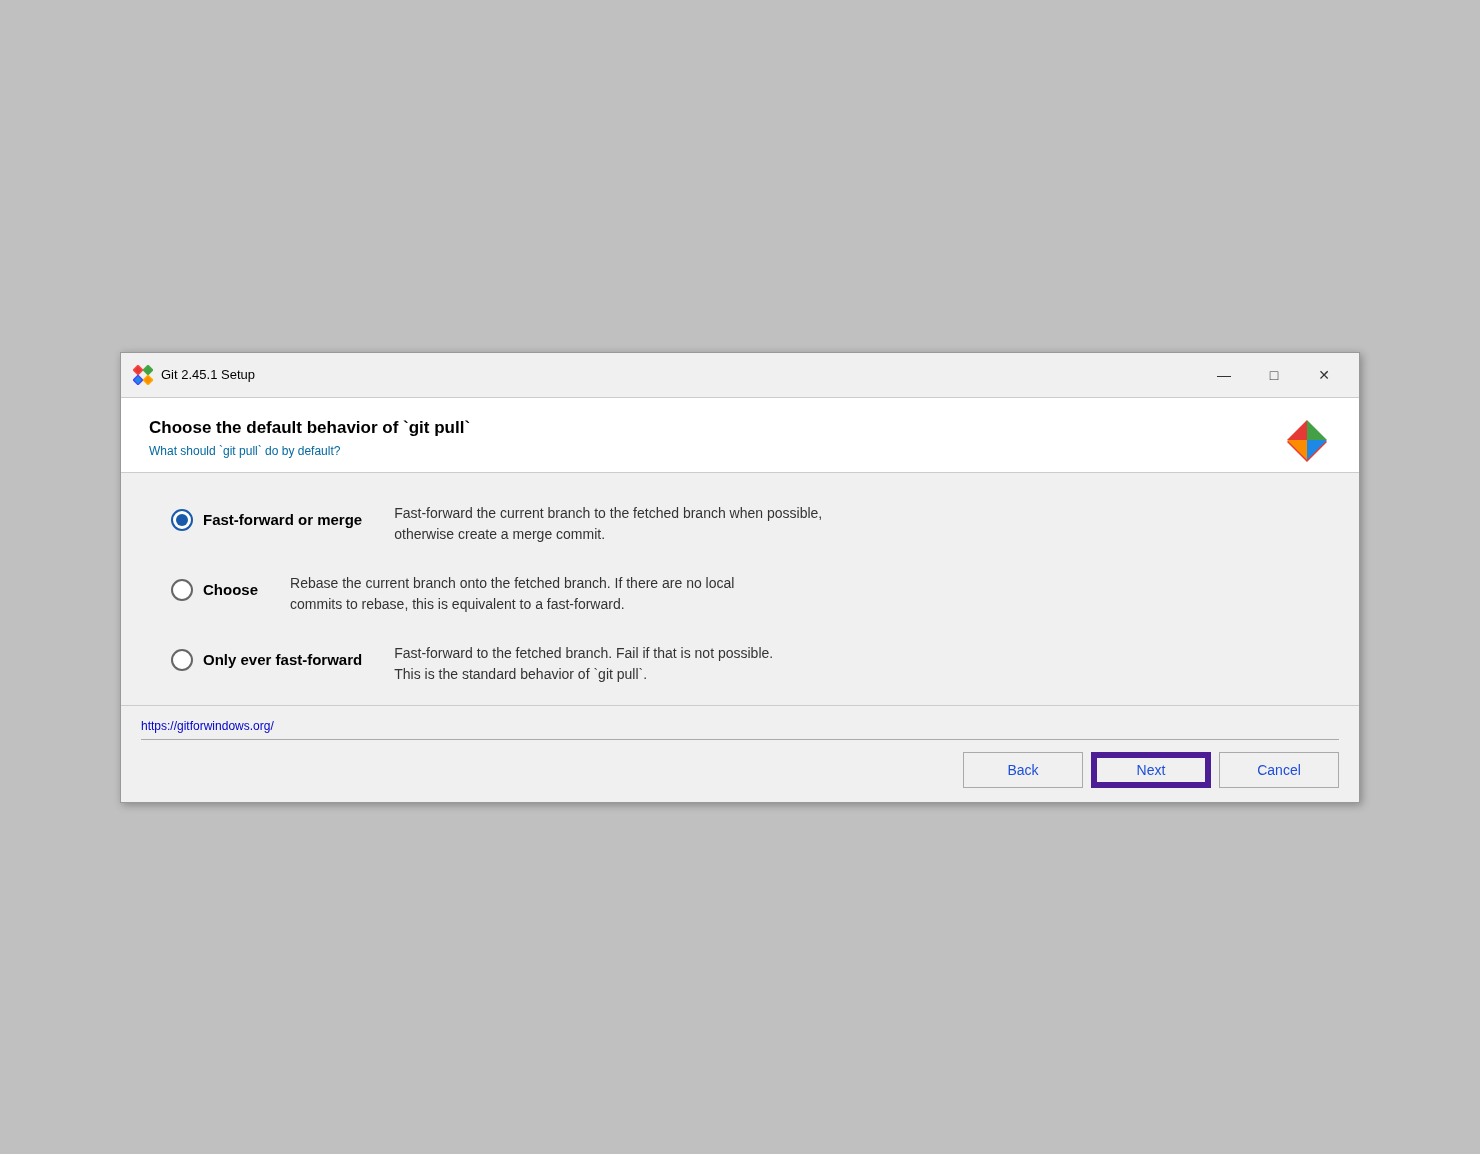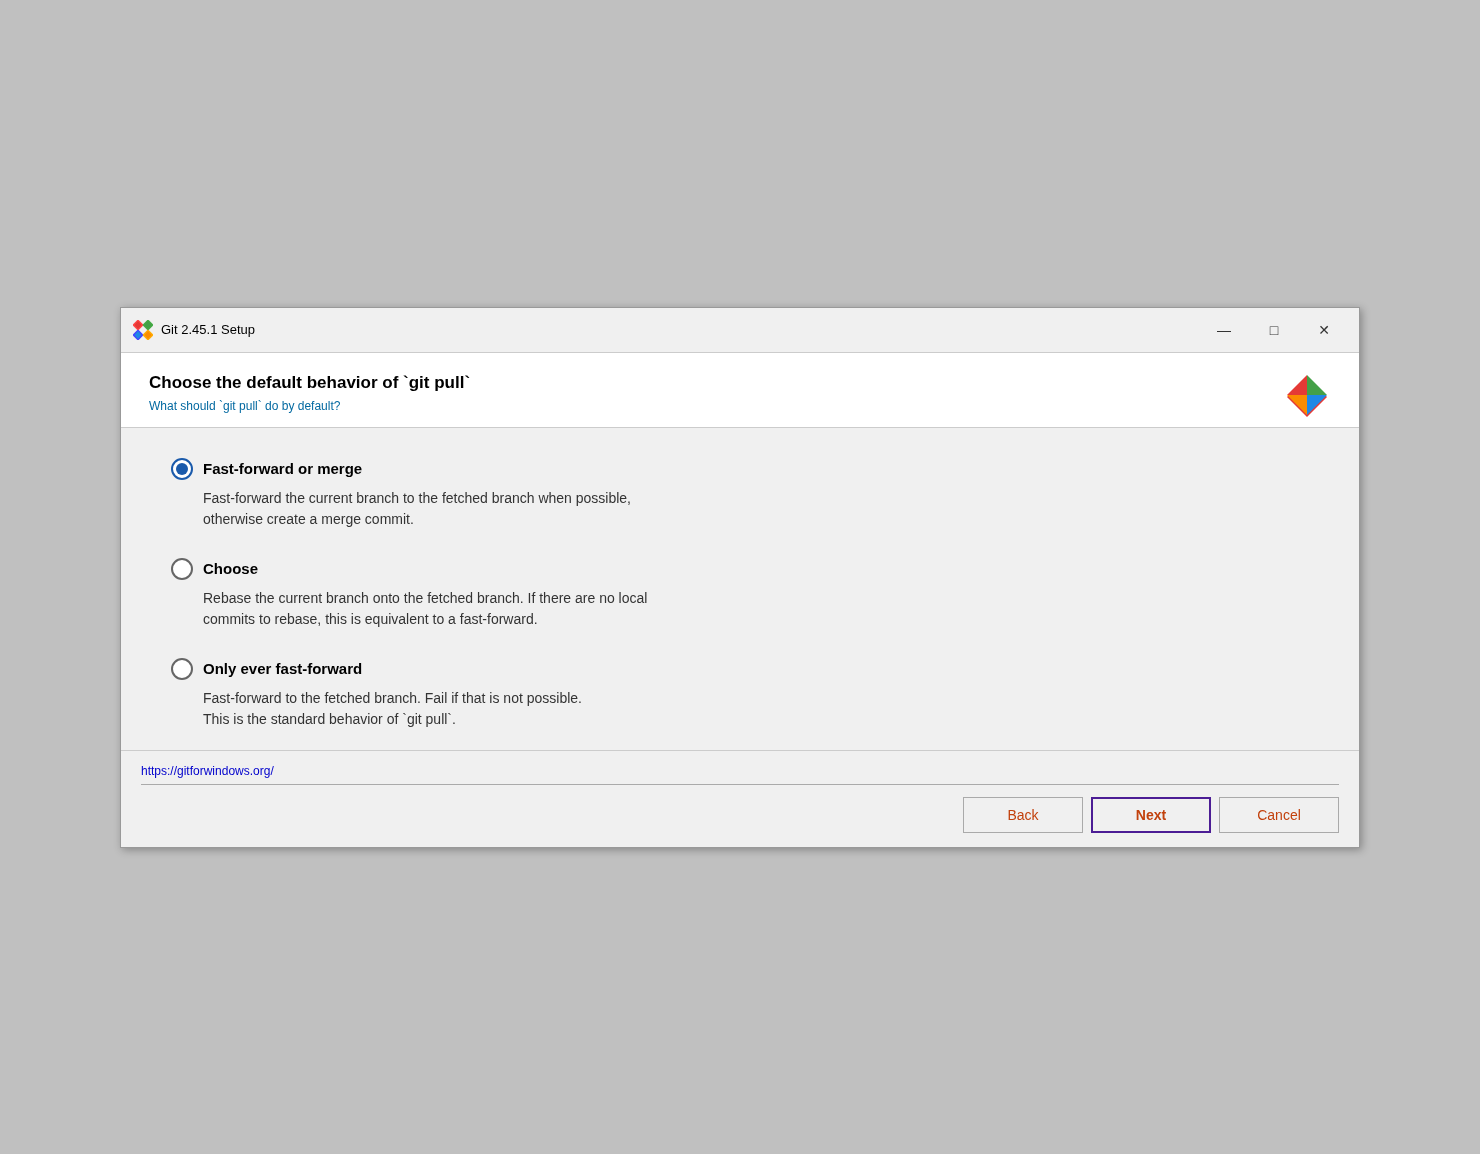--- a/index.html
+++ b/index.html
@@ -102,21 +102,21 @@
     }
 
     .option-group {
       display: flex;
       flex-direction: column;
       gap: 28px;
     }
 
     .option-item {
       display: flex;
-      flex-direction: column;
+      flex-direction: row;
     }
 
     .option-label-row {
       display: flex;
       align-items: center;
       gap: 10px;
       margin-bottom: 8px;
     }
 
     .radio-btn {
@@ -187,27 +187,27 @@
     }
 
     .btn {
       min-width: 120px;
       height: 36px;
       padding: 0 20px;
       font-size: 14px;
       cursor: pointer;
       border: 1px solid #aaa;
       background: #f0f0f0;
-      color: #c2410c;
+      color: #1d4ed8;
     }
 
     .btn-next {
-      border: 2px solid #4c1d95;
-      background: #f0f0f0;
-      font-weight: bold;
+      border: 6px solid #4c1d95;
+      background: #f0f0f0;
+      font-weight: normal;
     }
   </style>
 </head>
 <body>
 
 <div class="window">
 
   <div class="title-bar">
 
     <svg class="title-bar-icon" viewBox="0 0 20 20" xmlns="http://www.w3.org/2000/svg">

